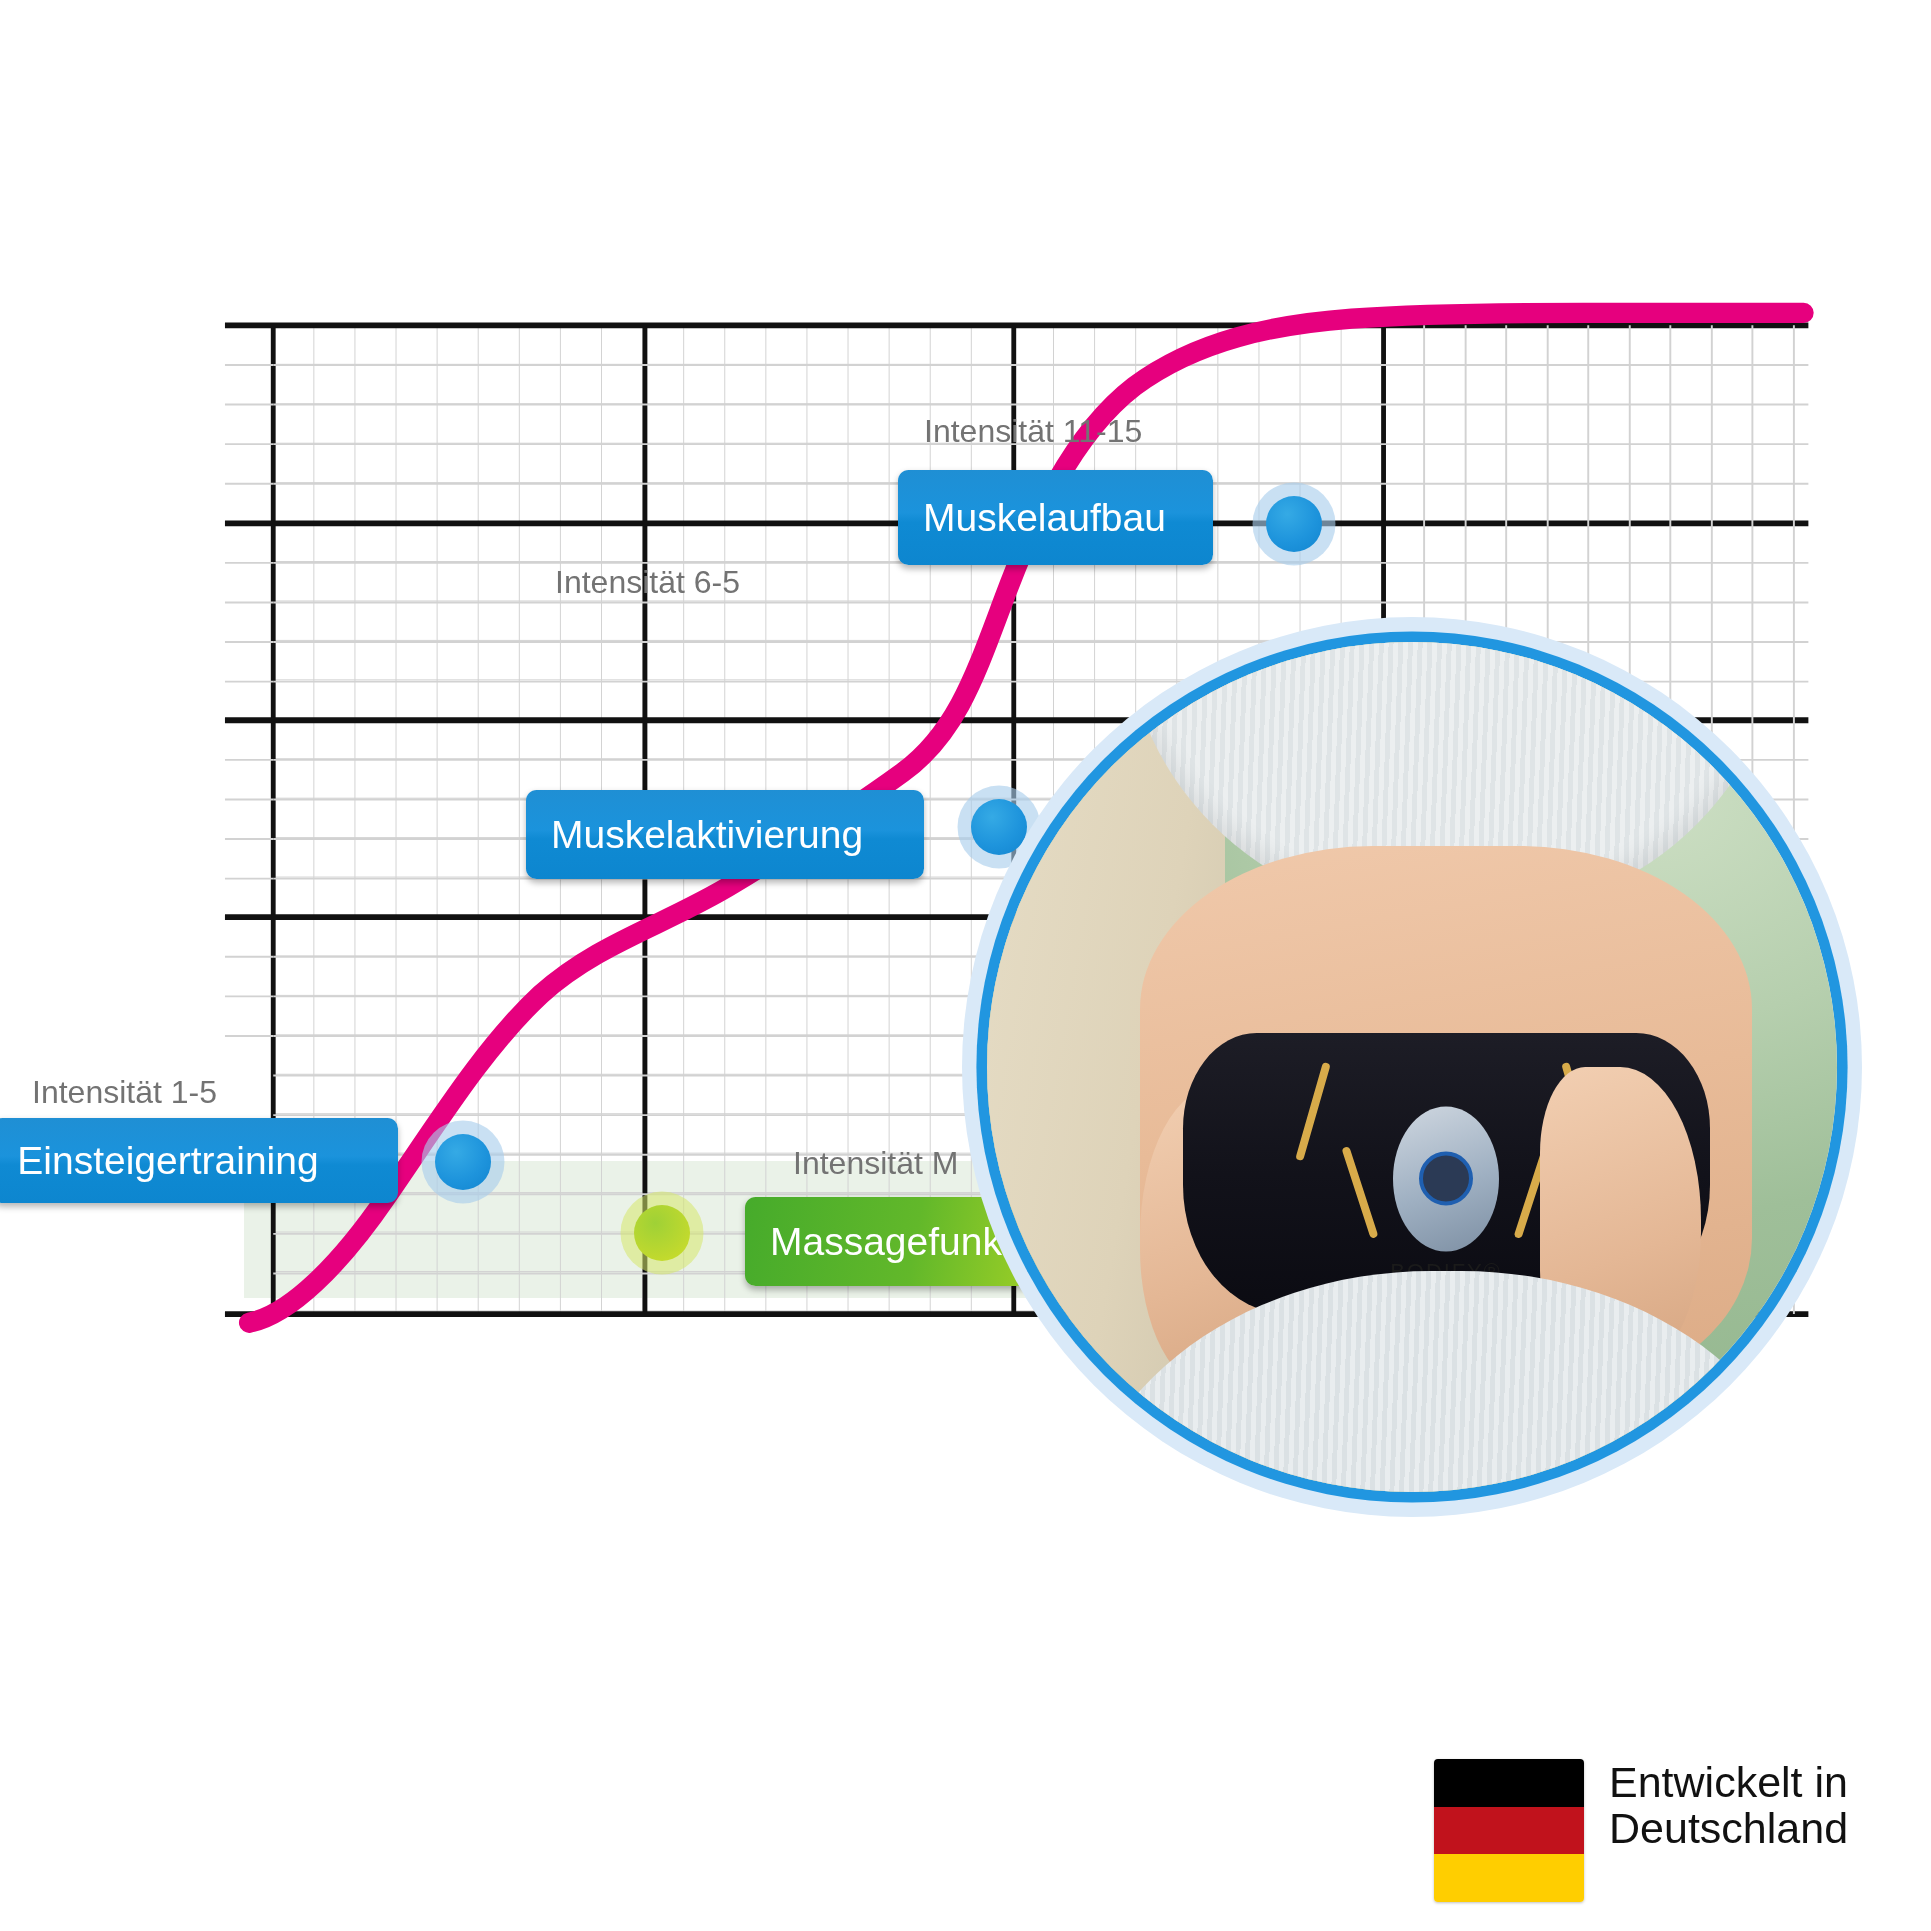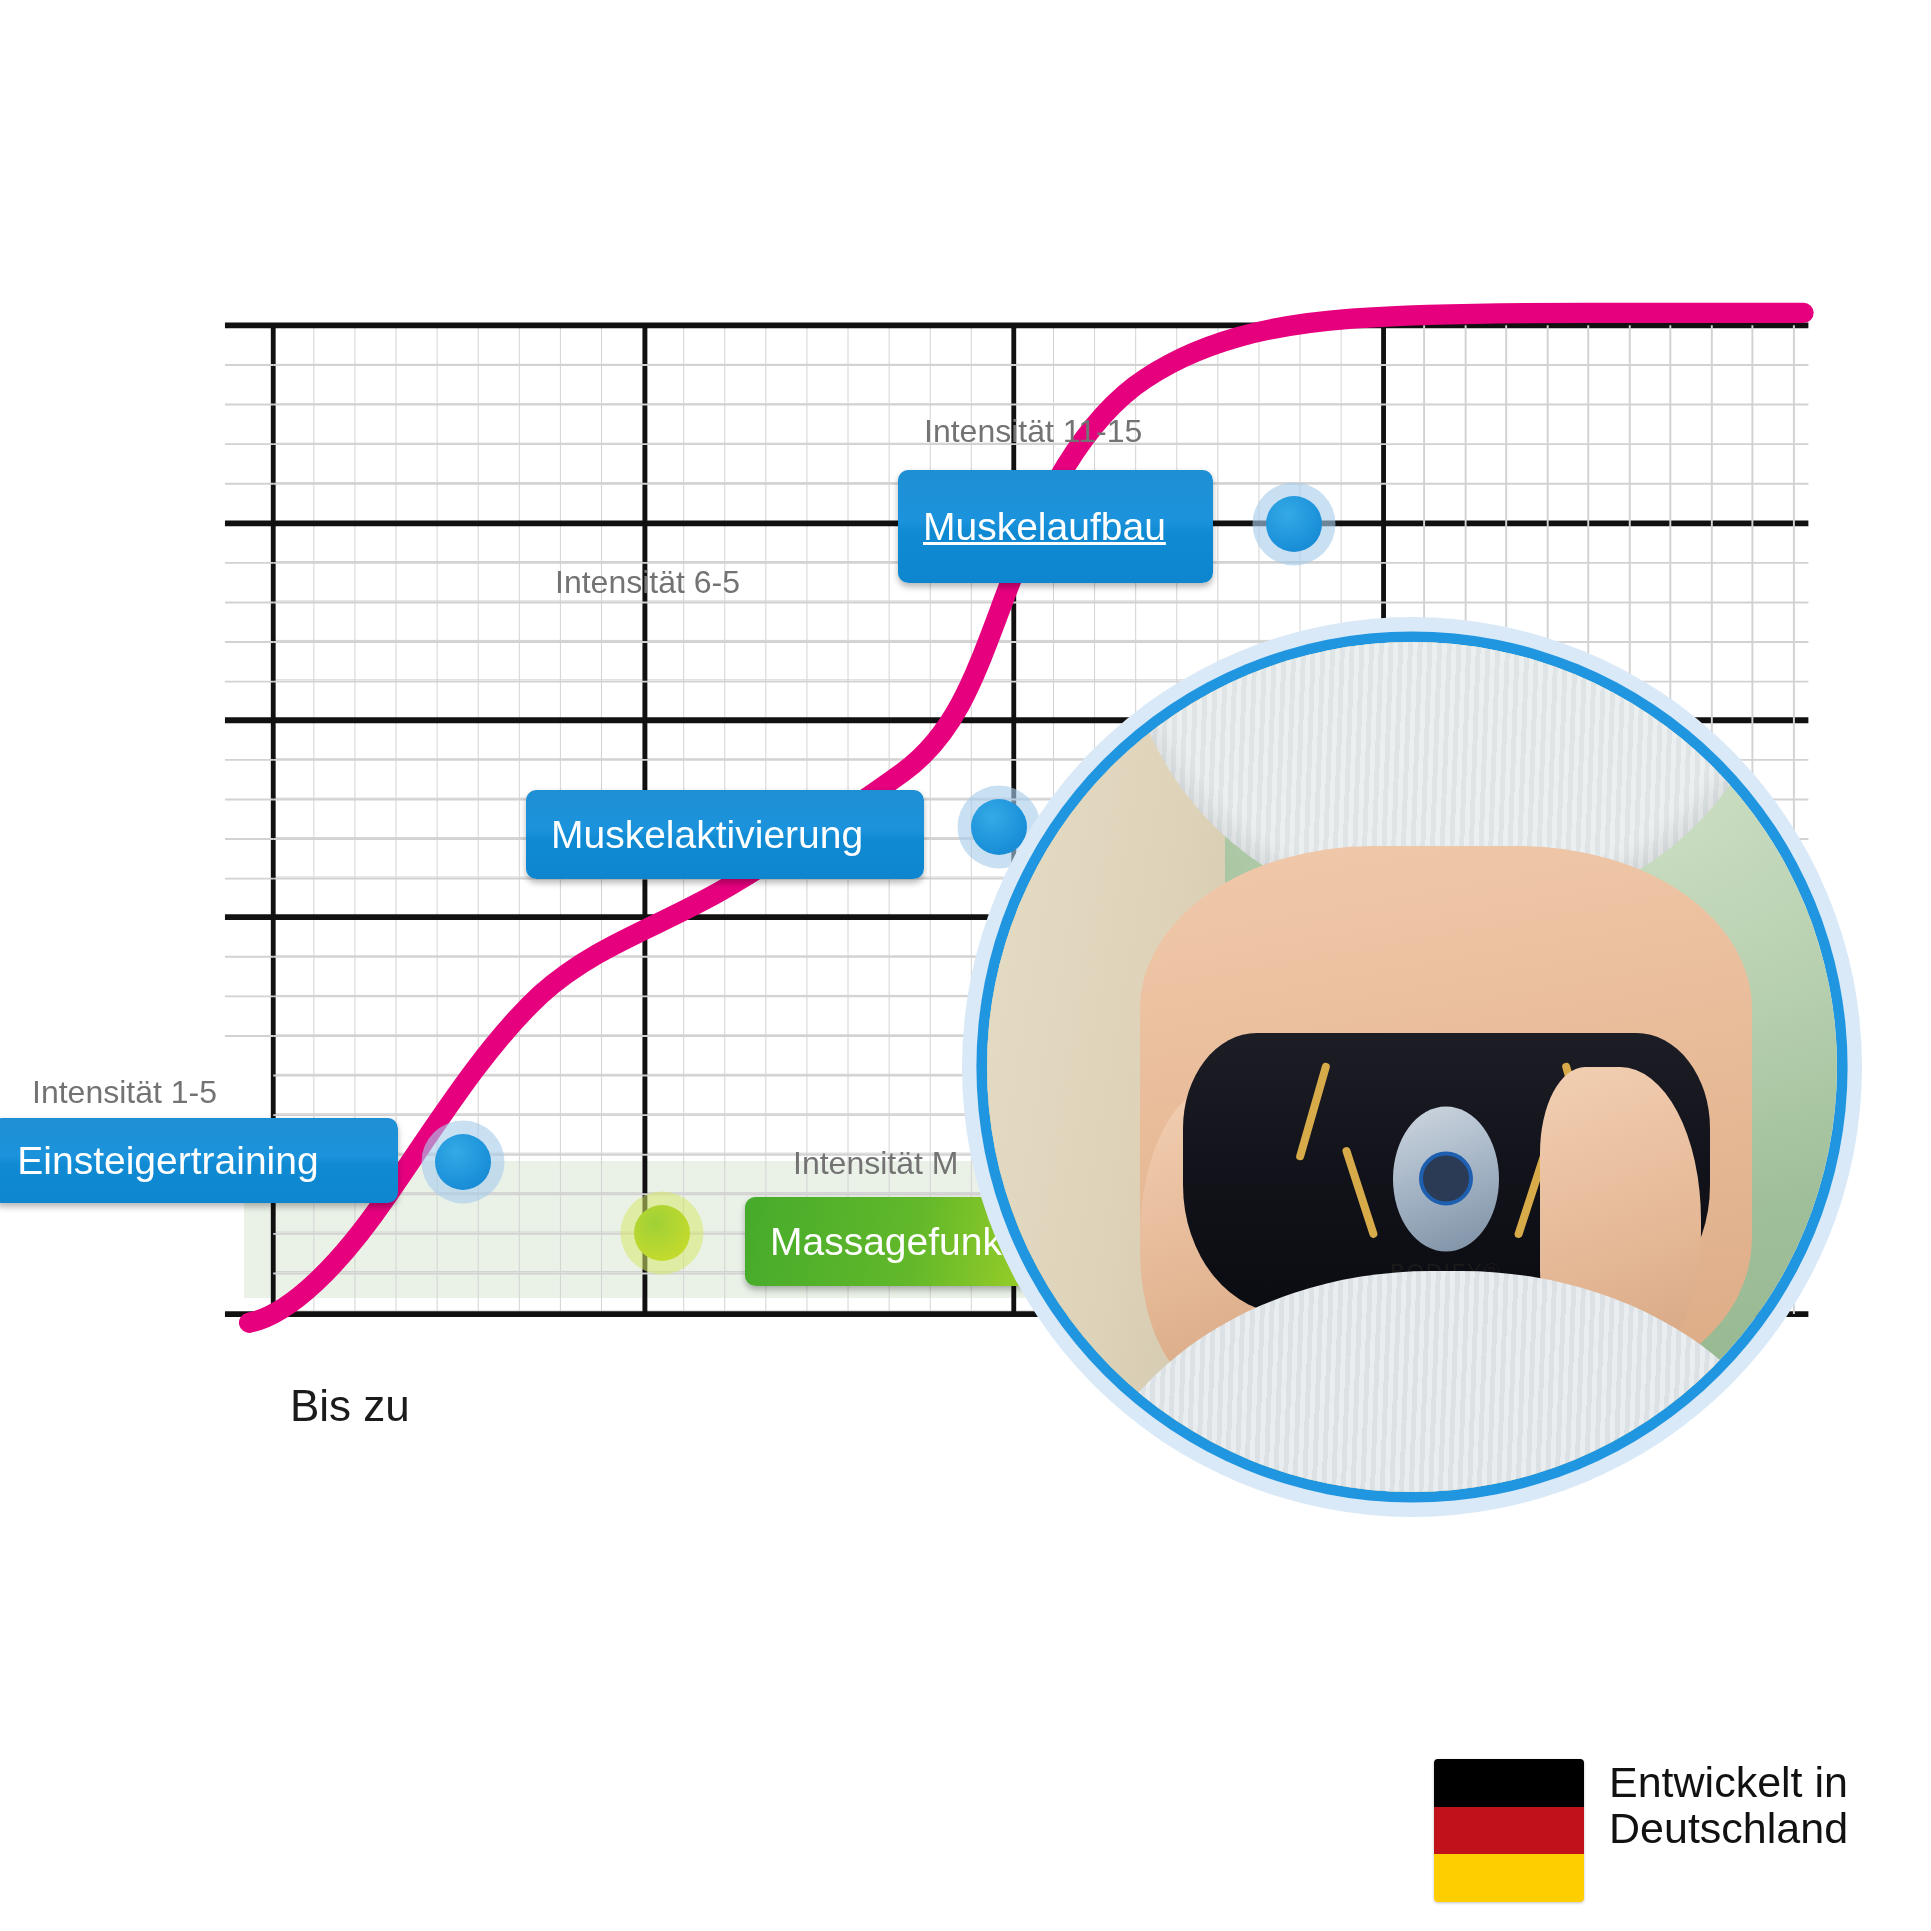--- a/index.html
+++ b/index.html
@@ -216,21 +216,21 @@
 </div>
 
 <div class="caption" style="left:32px;top:1074px;">Intensität 1-5</div>
 <div class="pill blue" style="left:-7.7px;top:1118px;width:406px;height:85px;">Einsteigertraining</div>
 
 <div class="caption" style="left:555px;top:564px;">Intensität 6-5</div>
 
 <div class="pill blue" style="left:526px;top:790px;width:398px;height:89px;">Muskelaktivierung</div>
 
 <div class="caption" style="left:924px;top:413px;">Intensität 11-15</div>
-<div class="pill blue" style="left:898px;top:470px;width:315px;height:113px;text-decoration:underline;">Muskelaufbau</div>
+<div class="pill blue" style="left:898px;top:470px;width:315px;height:95px;">Muskelaufbau</div>
 
 <div class="caption" style="left:753px;top:1145px;margin-left:40px;">Intensität M</div>
 <div class="pill green" style="left:745px;top:1197px;width:380px;height:89px;">Massagefunktion</div>
 
 <div id="product-circle">
   <div id="product-photo">
     <div class="ph-wall"></div>
     <div class="ph-shirt-top"></div>
     <div class="ph-skin"></div>
     <div class="ph-hand left"></div>
@@ -243,21 +243,20 @@
         <span class="ring"></span>
       </span>
       <span class="ph-brand">BODIFY®</span>
     </div>
     <div class="ph-hand right"></div>
     <div class="ph-shirt-bottom"></div>
   </div>
 </div>
 
 <div id="headline">
-  <div class="small-top">Bis zu</div>
 </div>
 
 <div id="footer-badge">
   <div id="flag">
     <div class="black"></div>
     <div class="red"></div>
     <div class="gold"></div>
   </div>
   <div id="badge-text">
     <div class="l2">Entwickelt in</div>

